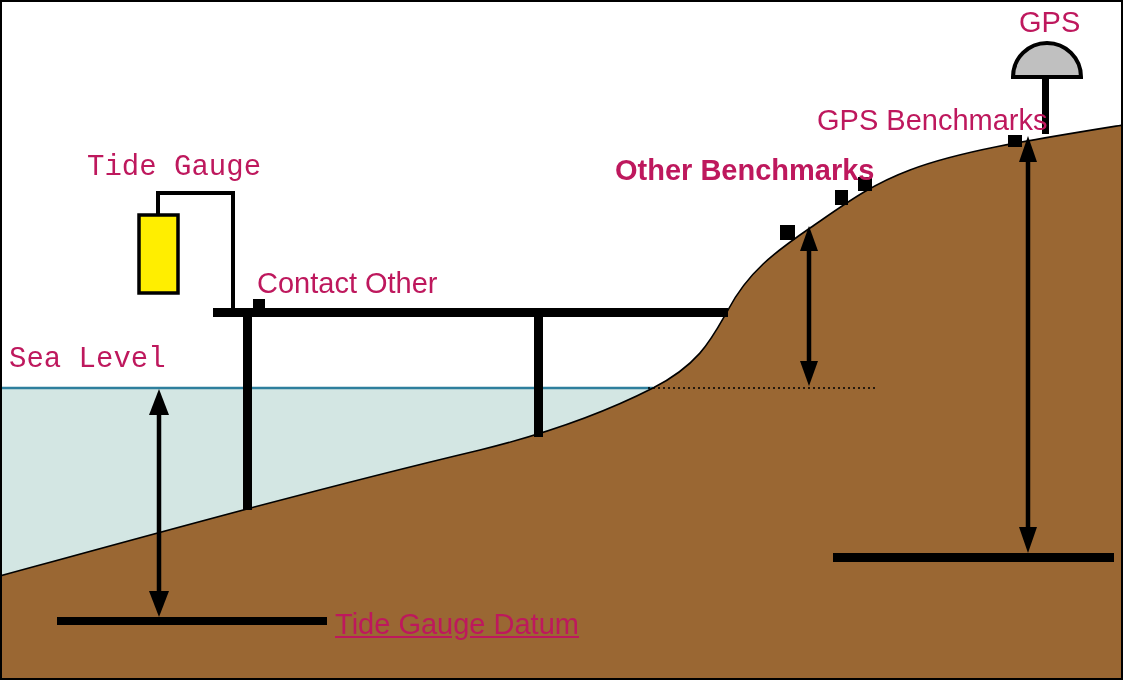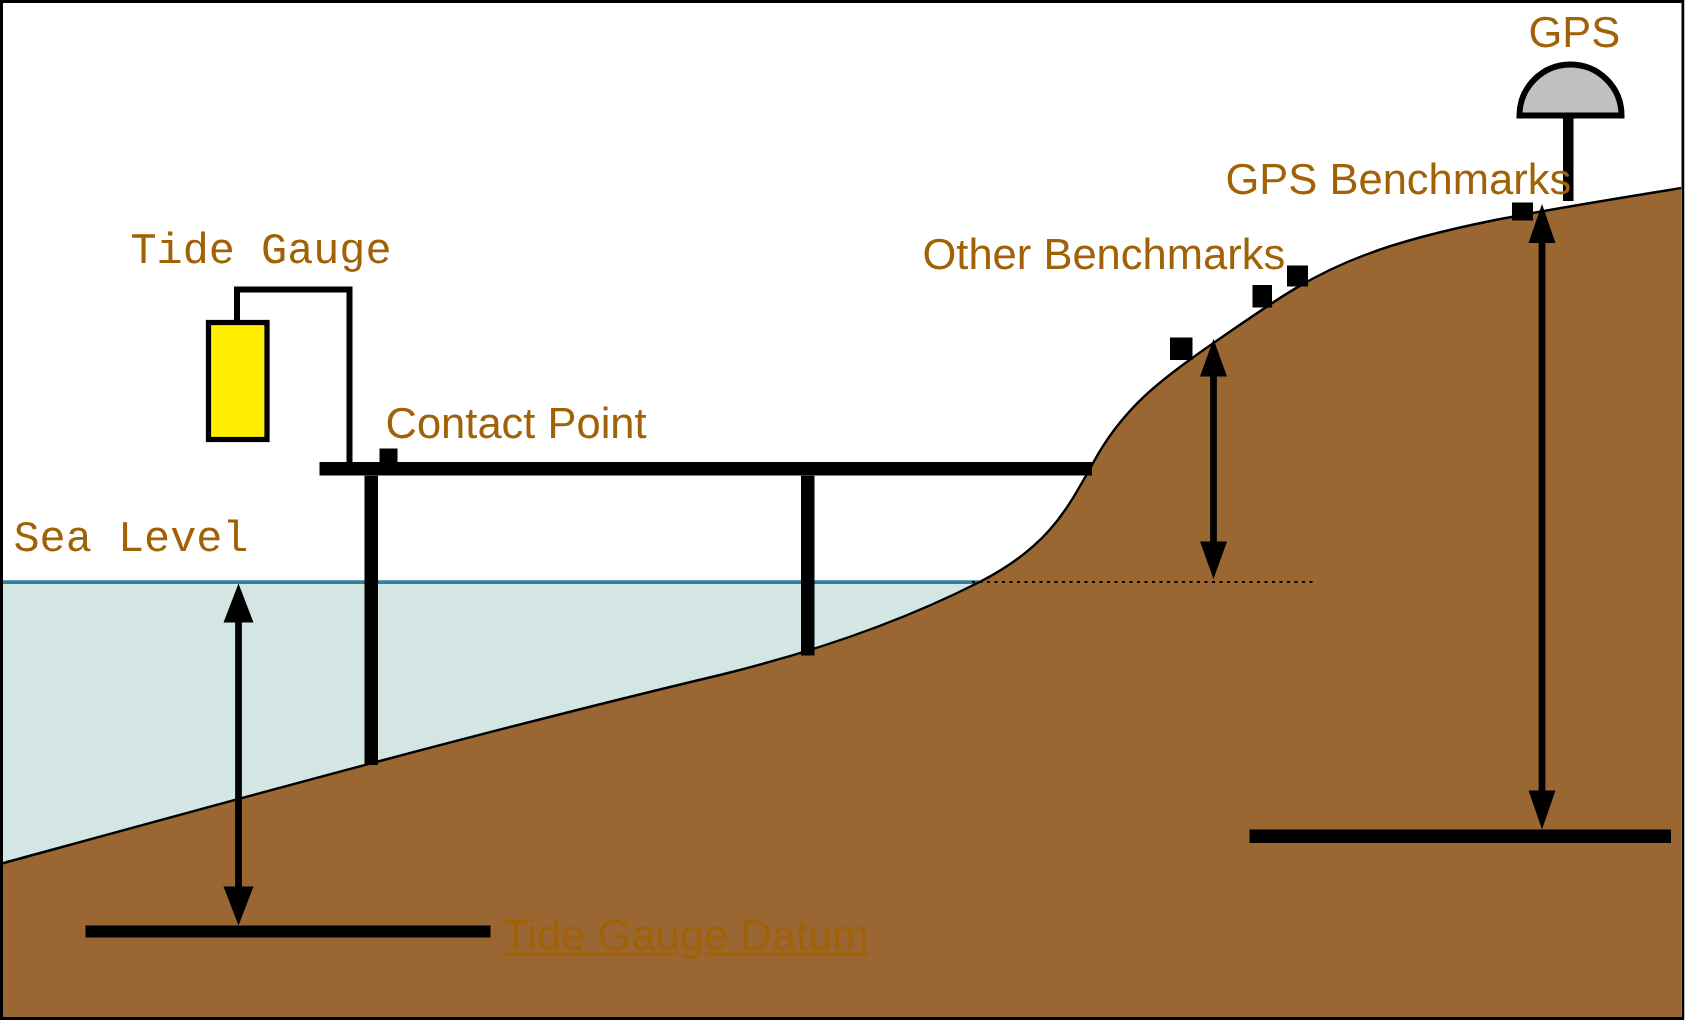--- a/index.html
+++ b/index.html
@@ -11,21 +11,21 @@
     border: 2px solid #000;
     background: #fff;
     overflow: hidden;
     font-family: "Liberation Sans", sans-serif;
   }
   .stage svg { position: absolute; left: 0; top: 0; }
   .label {
     position: absolute;
     font-size: 29px;
     line-height: 1.1;
-    color: #a16207;
+    color: #be185d;
     white-space: nowrap;
   }
 </style>
 </head>
 <body>
 
 <div class="stage">
 
   <svg width="1119" height="676" viewBox="2 2 1119 676">
 
@@ -72,26 +72,26 @@
 
     <g>
       <line x1="1028" y1="155" x2="1028" y2="534" stroke="#000" stroke-width="4.5"></line>
       <polygon points="1028,136 1019,162 1037,162" fill="#000"></polygon>
       <polygon points="1028,553 1019,527 1037,527" fill="#000"></polygon>
     </g>
   </svg>
 
   <div class="label" style="left:85px; top:150px;font-family:Liberation Mono, monospace;">Tide Gauge</div>
 
-  <div class="label" style="left:255px; top:266px;">Contact Point</div>
+  <div class="label" style="left:255px; top:266px;">Contact Other</div>
 
   <div class="label" style="left:7px; top:342px;font-family:Liberation Mono, monospace;">Sea Level</div>
 
 
-  <div class="label" style="left:613px; top:153px;">Other Benchmarks</div>
+  <div class="label" style="left:613px; top:153px;font-weight:bold;">Other Benchmarks</div>
 
   <div class="label" style="left:815px; top:103px;">GPS Benchmarks</div>
 
   <div class="label" style="left:1017px; top:5px;">GPS</div>
 
   <div class="label" style="left:333px; top:607px;text-decoration:underline;">Tide Gauge Datum</div>
 
 
 </div>
 

